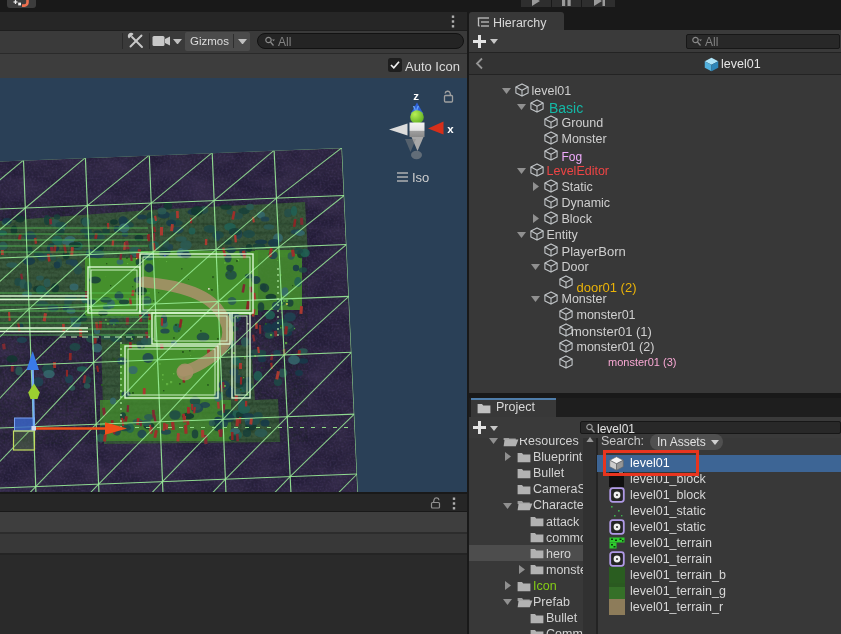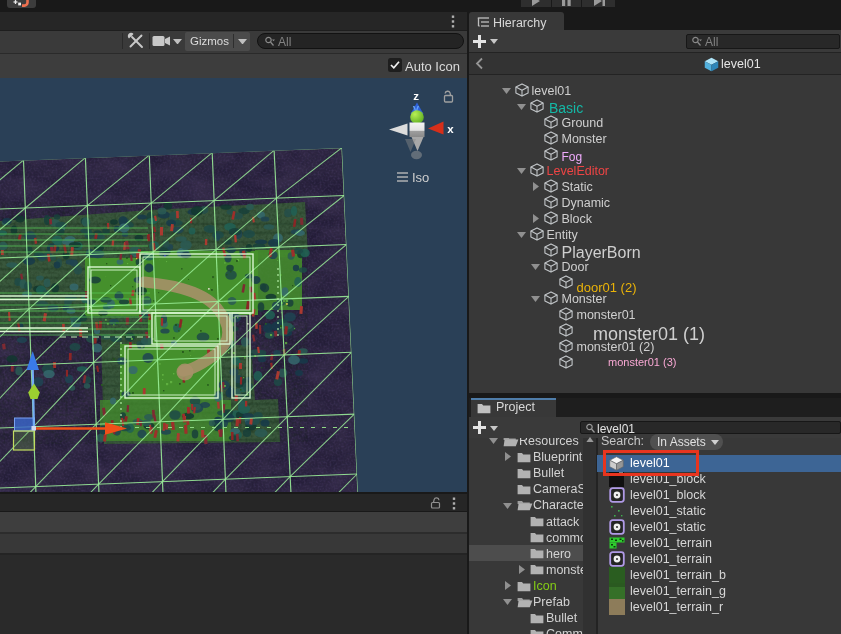--- a/index.html
+++ b/index.html
@@ -998,21 +998,21 @@
       </g>
     </svg>
     <div style="position:absolute;left:546.5px;top:227.5px;font-size:12.5px;color:#cfcfcf;white-space:nowrap">Entity</div>
     <svg style="position:absolute;left:544.4px;top:243px" width="14" height="14" viewBox="0 0 14 14">
       <g fill="none" stroke="#c2c6c9" stroke-width="1.1" stroke-linejoin="round">
         <polygon points="7,0.9 13.1,4.1 13.1,9.9 7,13.1 0.9,9.9 0.9,4.1"></polygon>
         <polyline points="0.9,4.1 7,7.3 13.1,4.1"></polyline>
         <line x1="7" y1="7.3" x2="7" y2="13.1"></line>
       </g>
     </svg>
-    <div style="position:absolute;left:561.5px;top:243.5px;font-size:16px;color:#cfcfcf;white-space:nowrap">PlayerBorn</div>
+    <div style="position:absolute;left:561.5px;top:243.5px;font-size:13px;color:#cfcfcf;white-space:nowrap">PlayerBorn</div>
     <svg style="position:absolute;left:531.4px;top:263.5px" width="9" height="6" viewBox="0 0 9 6">
       <polygon points="0,0 9,0 4.5,6" fill="#909090"></polygon>
     </svg>
     <svg style="position:absolute;left:544.4px;top:259px" width="14" height="14" viewBox="0 0 14 14">
       <g fill="none" stroke="#c2c6c9" stroke-width="1.1" stroke-linejoin="round">
         <polygon points="7,0.9 13.1,4.1 13.1,9.9 7,13.1 0.9,9.9 0.9,4.1"></polygon>
         <polyline points="0.9,4.1 7,7.3 13.1,4.1"></polyline>
         <line x1="7" y1="7.3" x2="7" y2="13.1"></line>
       </g>
     </svg>
@@ -1044,21 +1044,21 @@
       </g>
     </svg>
     <div style="position:absolute;left:576.5px;top:307.5px;font-size:12.5px;color:#cfcfcf;white-space:nowrap">monster01</div>
     <svg style="position:absolute;left:559.1px;top:323px" width="14" height="14" viewBox="0 0 14 14">
       <g fill="none" stroke="#c2c6c9" stroke-width="1.1" stroke-linejoin="round">
         <polygon points="7,0.9 13.1,4.1 13.1,9.9 7,13.1 0.9,9.9 0.9,4.1"></polygon>
         <polyline points="0.9,4.1 7,7.3 13.1,4.1"></polyline>
         <line x1="7" y1="7.3" x2="7" y2="13.1"></line>
       </g>
     </svg>
-    <div style="position:absolute;left:593px;top:323.5px;font-size:18px;color:#cfcfcf;white-space:nowrap">monster01 (1)</div>
+    <div style="position:absolute;left:571px;top:323.5px;font-size:13px;color:#cfcfcf;white-space:nowrap">monster01 (1)</div>
     <svg style="position:absolute;left:559.1px;top:339px" width="14" height="14" viewBox="0 0 14 14">
       <g fill="none" stroke="#c2c6c9" stroke-width="1.1" stroke-linejoin="round">
         <polygon points="7,0.9 13.1,4.1 13.1,9.9 7,13.1 0.9,9.9 0.9,4.1"></polygon>
         <polyline points="0.9,4.1 7,7.3 13.1,4.1"></polyline>
         <line x1="7" y1="7.3" x2="7" y2="13.1"></line>
       </g>
     </svg>
     <div style="position:absolute;left:576.5px;top:339.5px;font-size:12.5px;color:#cfcfcf;white-space:nowrap">monster01 (2)</div>
     <svg style="position:absolute;left:559.1px;top:355px" width="14" height="14" viewBox="0 0 14 14">
       <g fill="none" stroke="#c2c6c9" stroke-width="1.1" stroke-linejoin="round">

